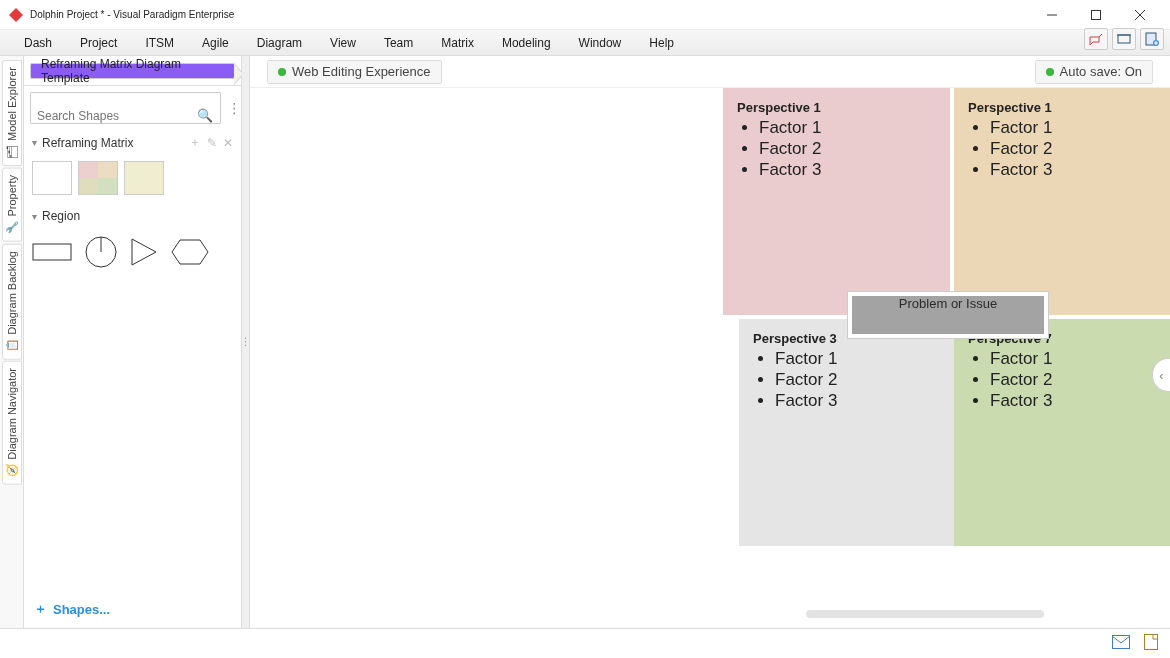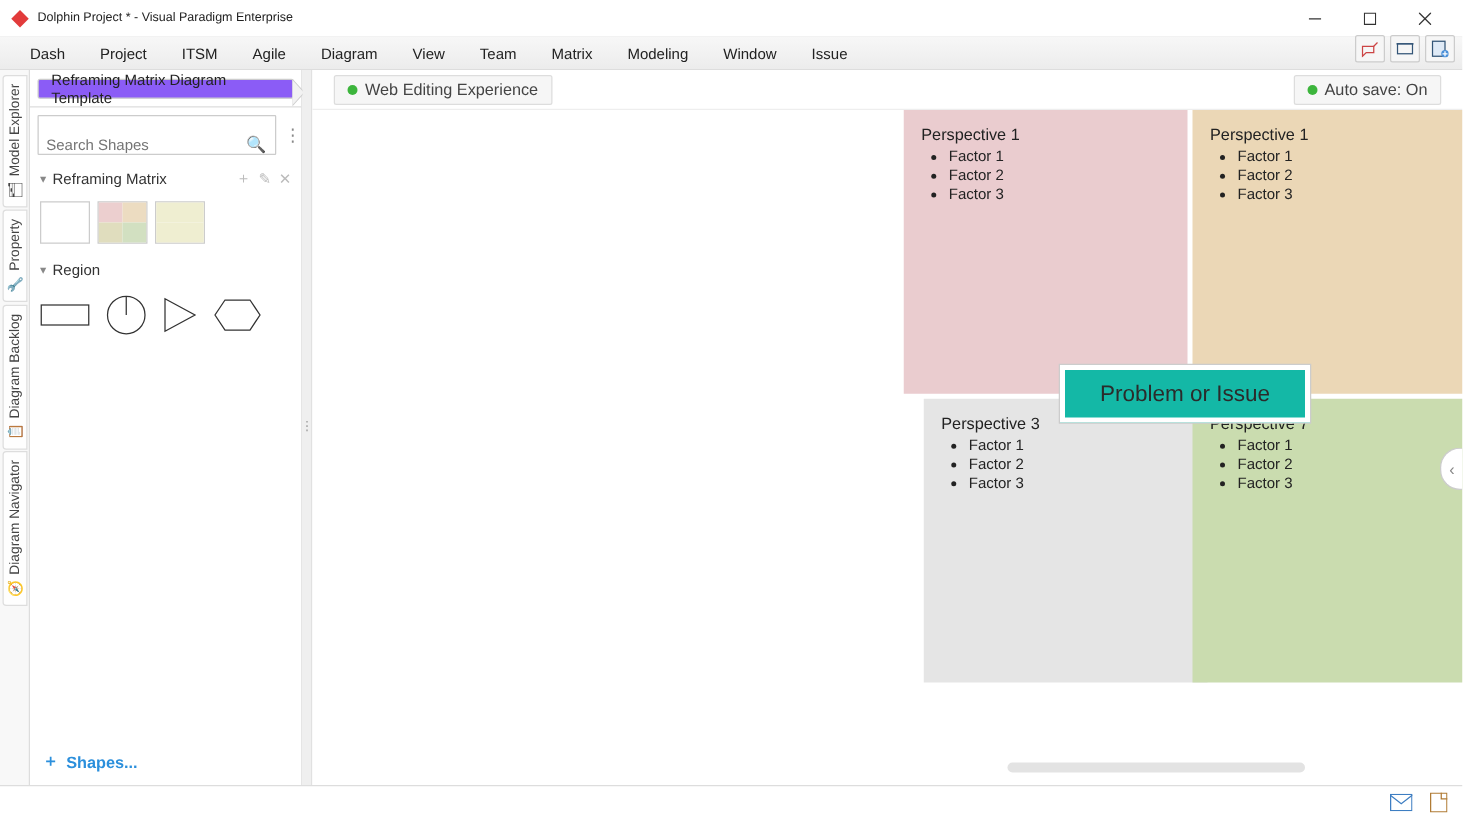--- a/index.html
+++ b/index.html
@@ -40,28 +40,28 @@
 .canvaswrap{flex:1;display:flex;flex-direction:column;position:relative;background:#fff}
 .rt-icons{position:absolute;right:6px;top:-28px;display:flex;gap:4px}
 .rt-icons .ibtn{width:24px;height:22px;border:1px solid #ccc;background:#f6f6f6;display:flex;align-items:center;justify-content:center;border-radius:2px}
 .canvasbar{height:32px;display:flex;align-items:center;padding:0 17px;background:#fff;border-bottom:1px solid #eee}
 .tag{display:flex;align-items:center;height:24px;background:#f6f6f6;border:1px solid #ddd;padding:0 10px;border-radius:2px;font-size:13px;color:#444;gap:6px}
 .greendot{width:8px;height:8px;border-radius:50%;background:#3cb53c}
 .autosave{margin-left:auto}
 .canvas{flex:1;position:relative;overflow:hidden;background:#fff}
 .matrix{position:absolute;left:473px;top:0;width:459px;height:459px}
 .quad{position:absolute;width:227px;height:227px;padding:12px 14px}
-.quad h4{margin:0 0 3px 0;font-size:13px;font-weight:400}
-.quad ul{margin:0;padding-left:22px;font-size:12px}
+.quad h4{margin:0 0 3px 0;font-size:13px;font-weight:700}
+.quad ul{margin:0;padding-left:22px;font-size:17px}
 .quad ul li{margin:1px 0}
 .q1{left:0;top:0;background:#eacccf}
 .q2{left:231px;top:0;background:#ebd7b6}
 .q3{left:16px;top:231px;background:#e5e5e5}
 .q4{left:231px;top:231px;background:#cadcaf}
-.center-box{position:absolute;left:125px;top:204px;width:200px;height:46px;background:#14b8a6;border:4px solid #fff;display:flex;align-items:center;justify-content:center;font-size:18px;color:#2b2b2b;box-shadow:0 0 0 1px #ccc}
+.center-box{position:absolute;left:125px;top:204px;width:200px;height:46px;background:#a3a3a3;border:4px solid #fff;display:flex;align-items:flex-start;justify-content:center;font-size:13px;color:#2b2b2b;box-shadow:0 0 0 1px #ccc}
 .hscroll{position:absolute;left:556px;bottom:10px;width:238px;height:8px;background:#e3e3e3;border-radius:4px}
 .collapse-right{position:absolute;right:0;top:50%;width:18px;height:34px;border:1px solid #ccc;border-right:none;border-radius:16px 0 0 16px;display:flex;align-items:center;justify-content:center;color:#888;background:#fff}
 .statusbar{height:30px;border-top:1px solid #ddd;display:flex;align-items:center;justify-content:flex-end;padding:0 12px;gap:14px;background:#fff}
 .statusbar .sicon{color:#3e7ec2;font-size:14px}
 </style>
 </head>
 <body>
 
 <div class="titlebar">
   <span class="logo">
@@ -92,21 +92,21 @@
   <div class="item">Dash</div>
   <div class="item">Project</div>
   <div class="item">ITSM</div>
   <div class="item">Agile</div>
   <div class="item">Diagram</div>
   <div class="item">View</div>
   <div class="item">Team</div>
   <div class="item">Matrix</div>
   <div class="item">Modeling</div>
   <div class="item">Window</div>
-  <div class="item">Issue</div>
+  <div class="item">Help</div>
 </div>
 
 <div class="mainrow">
 
   <div class="vtabs">
     <div class="vtab">
       <span class="ticon">🗂</span>
       <span>Model Explorer</span>
     </div>
     <div class="vtab">

